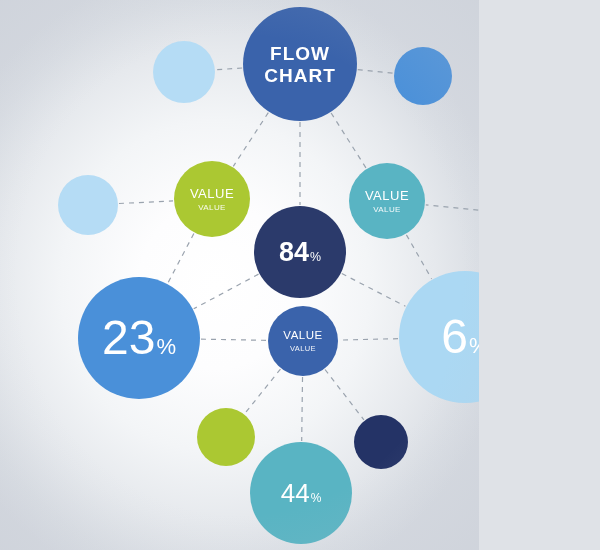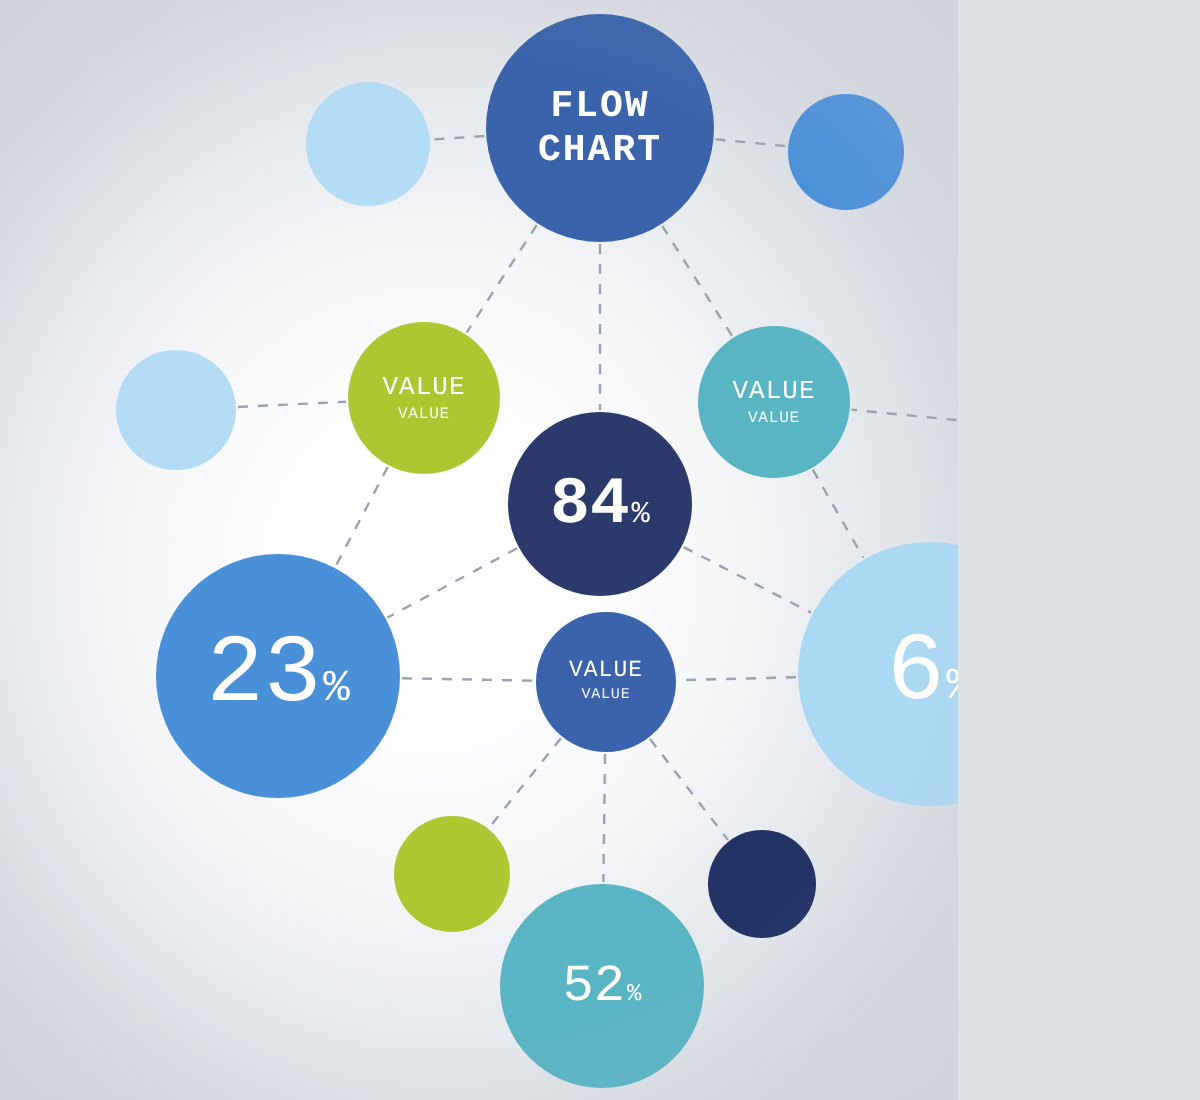--- a/index.html
+++ b/index.html
@@ -17,21 +17,20 @@
     height: 550px;
     overflow: hidden;
     background:
       radial-gradient(ellipse 62% 58% at 45% 52%,
         #ffffff 0%,
         #fdfdfe 26%,
         #f3f5f7 52%,
         #e6e9ed 74%,
         #dadee4 90%,
         #d5d9e0 100%);
-    font-family: Liberation Mono, monospace;
   }
   
   #stage::after {
     content: "";
     position: absolute;
     inset: 0;
     pointer-events: none;
     background:
       radial-gradient(ellipse 80% 75% at 50% 50%,
         rgba(255,255,255,0) 58%,
@@ -103,21 +102,21 @@
   .n-title .l2 { display: block; margin-top: 3px; }
 
   
   .n-value .lbl-main { font-size: 13px; font-weight: 400; }
   .n-value .lbl-sub  { font-size: 8px;  font-weight: 400; }
   .n-value-sm .lbl-main { font-size: 11.5px; }
   .n-value-sm .lbl-sub  { font-size: 7.5px; }
 
   
   .n-pct-lg .pct { font-size: 48px; font-weight: 300; }
-  .n-pct-md .pct { font-size: 33px; font-weight: 600; }
+  .n-pct-md .pct { font-size: 27px; font-weight: 600; }
   .n-pct-sm .pct { font-size: 26px; font-weight: 400; }
 </style>
 </head>
 <body>
 
 <div id="stage">
 
   <svg id="links" viewBox="0 0 600 550" xmlns="http://www.w3.org/2000/svg">
       <line x1="242.13744095146697" y1="67.99052131369193" x2="215.92417050953546" y2="69.7983330683079" stroke="#9aa3ae" stroke-width="1.2" stroke-dasharray="5 5" stroke-linecap="butt"></line>
       <line x1="357.72592876768573" y1="69.6317979285547" x2="393.1417609822315" y2="73.08700107143723" stroke="#9aa3ae" stroke-width="1.2" stroke-dasharray="5 5" stroke-linecap="butt"></line>
@@ -162,17 +161,17 @@
       <div class="node n-pct-lg" style="left: 399px; top: 271px; width: 132px; height: 132px; background: rgb(171, 216, 243);">
         <span class="pct"><span>6</span><span class="sym">%</span></span>
       </div>
       <div class="node n-value n-value-sm" style="left: 268px; top: 306px; width: 70px; height: 70px; background: rgb(58, 99, 171);">
         <span class="lbl-main">VALUE</span>
         <span class="lbl-sub">VALUE</span>
       </div>
       <div class="node" style="left: 197px; top: 408px; width: 58px; height: 58px; background: rgb(171, 200, 50);"></div>
       <div class="node" style="left: 354px; top: 415px; width: 54px; height: 54px; background: rgb(36, 51, 102);"></div>
       <div class="node n-pct-sm" style="left: 250px; top: 442px; width: 102px; height: 102px; background: rgb(89, 180, 195);">
-        <span class="pct"><span>52</span><span class="sym">%</span></span>
+        <span class="pct"><span>44</span><span class="sym">%</span></span>
       </div>
     </div>
 
 </div>
 
 </body></html>

